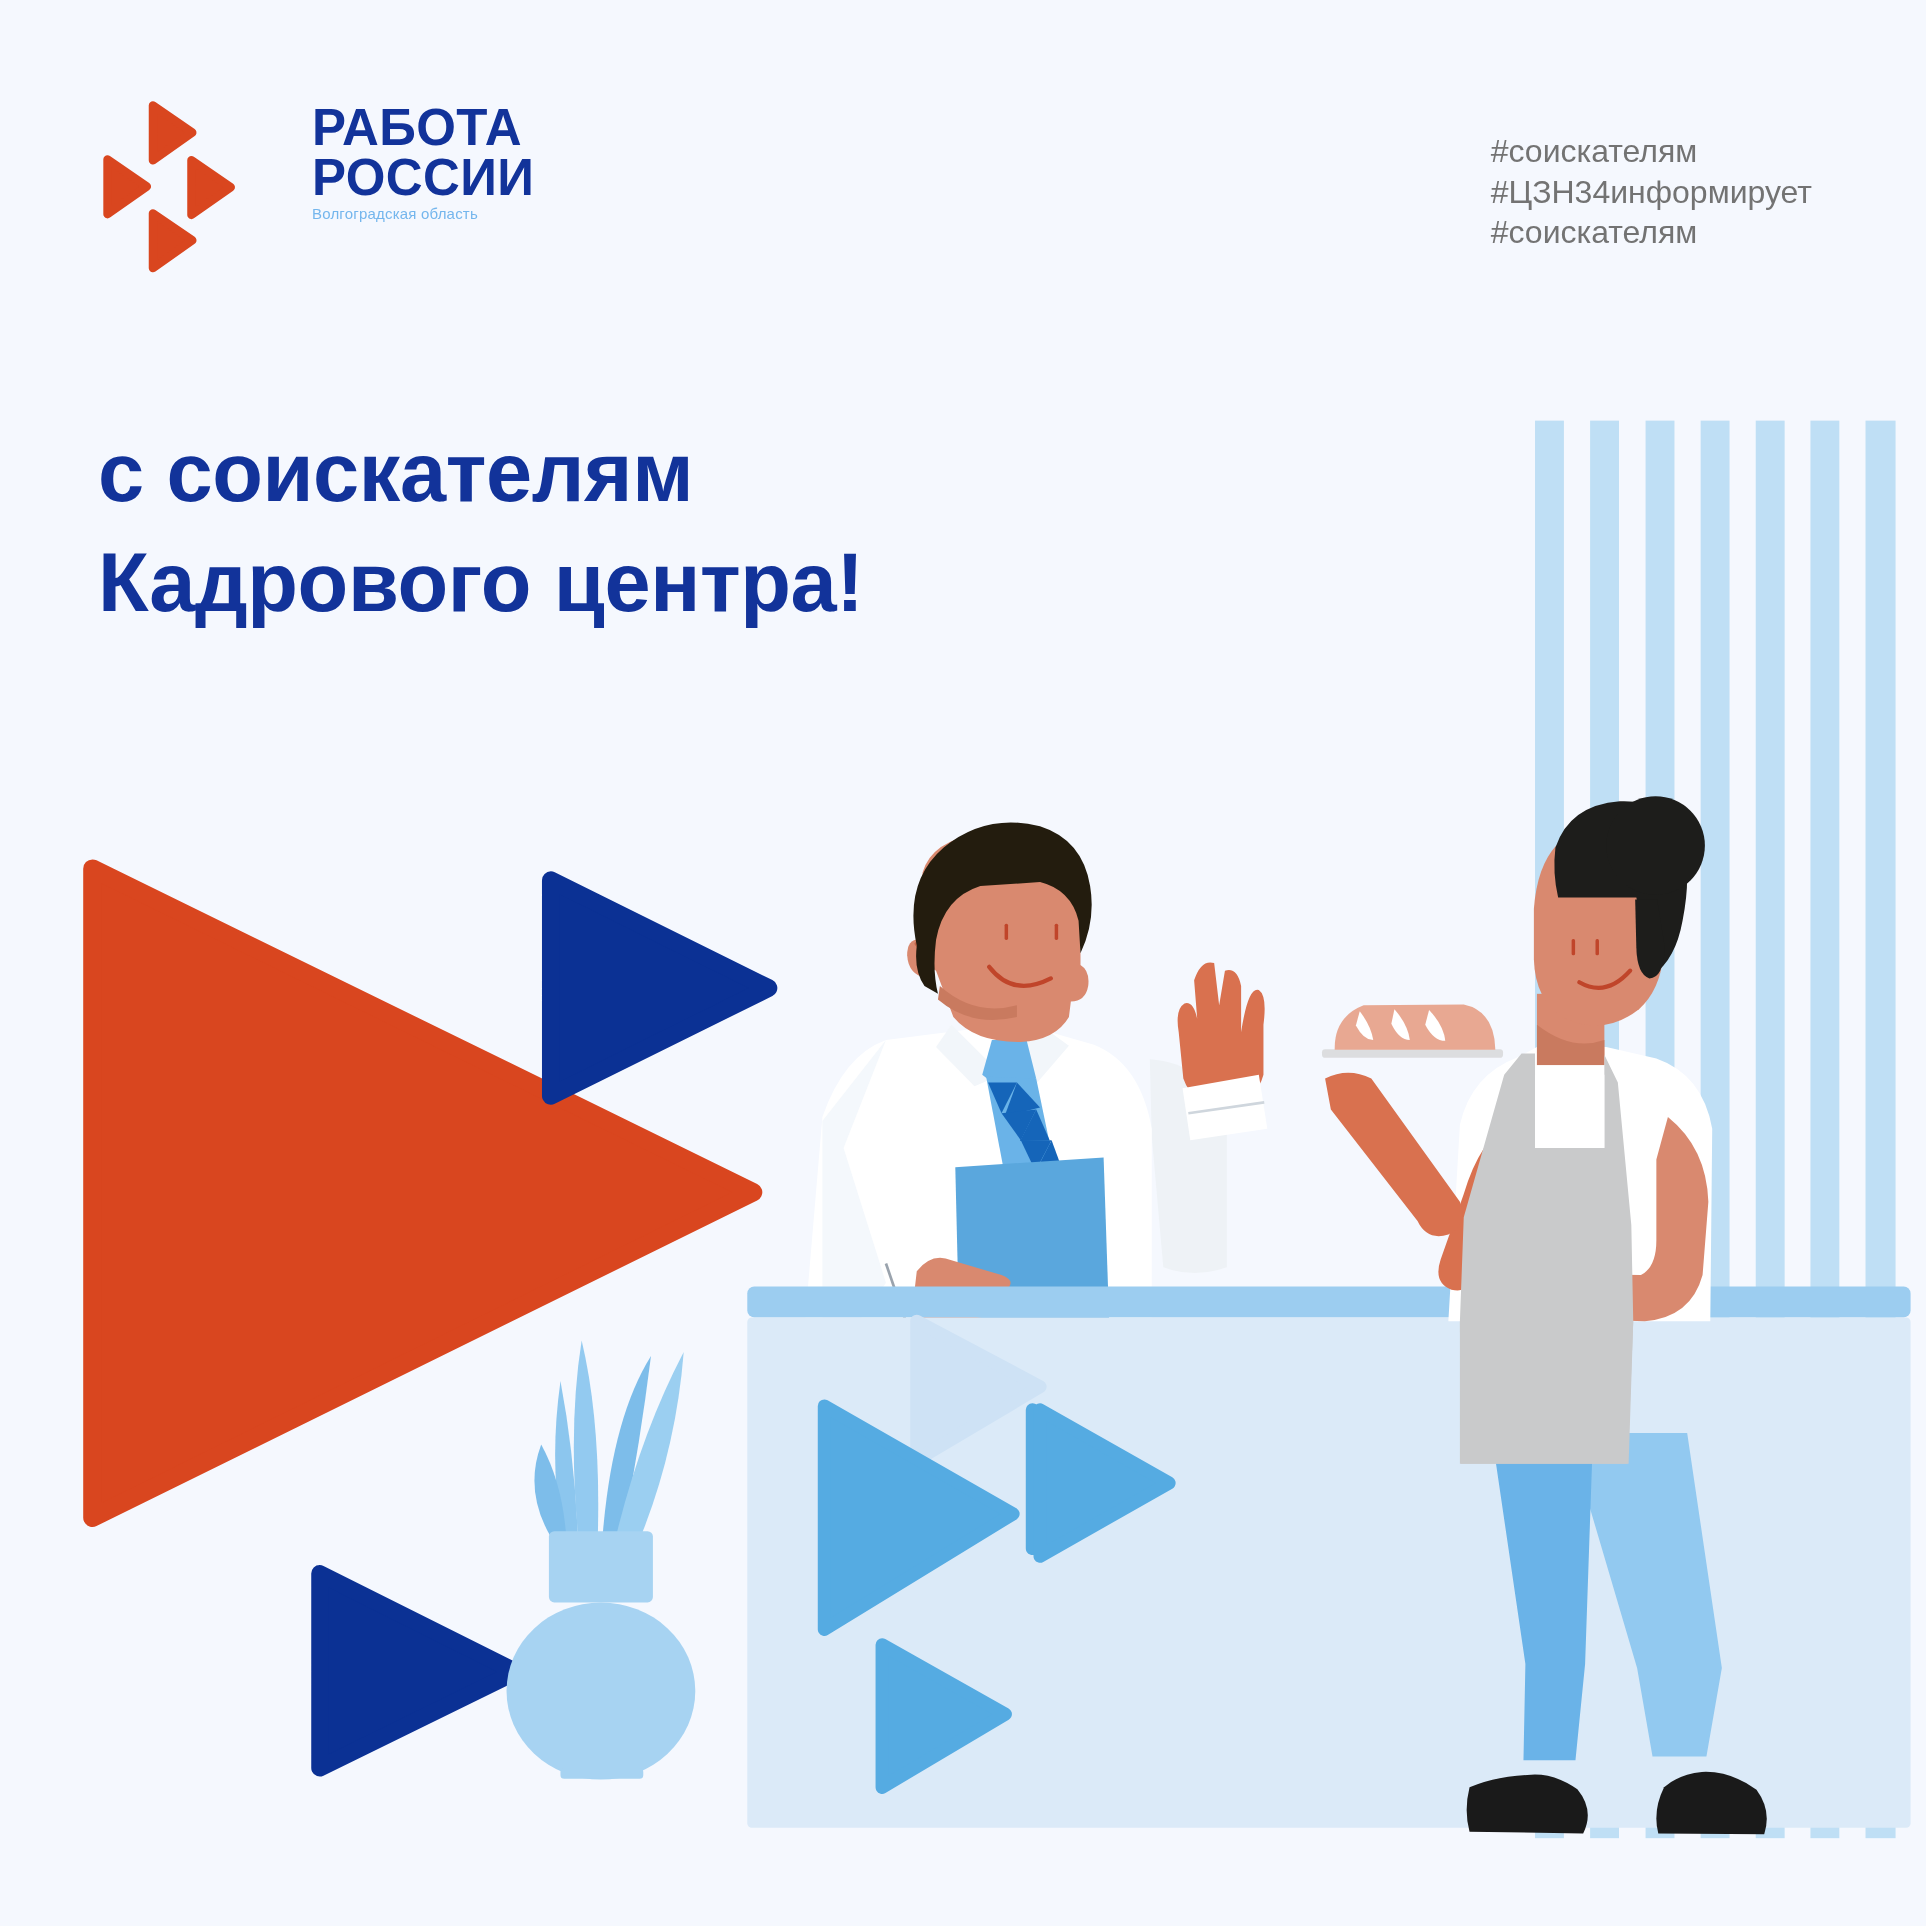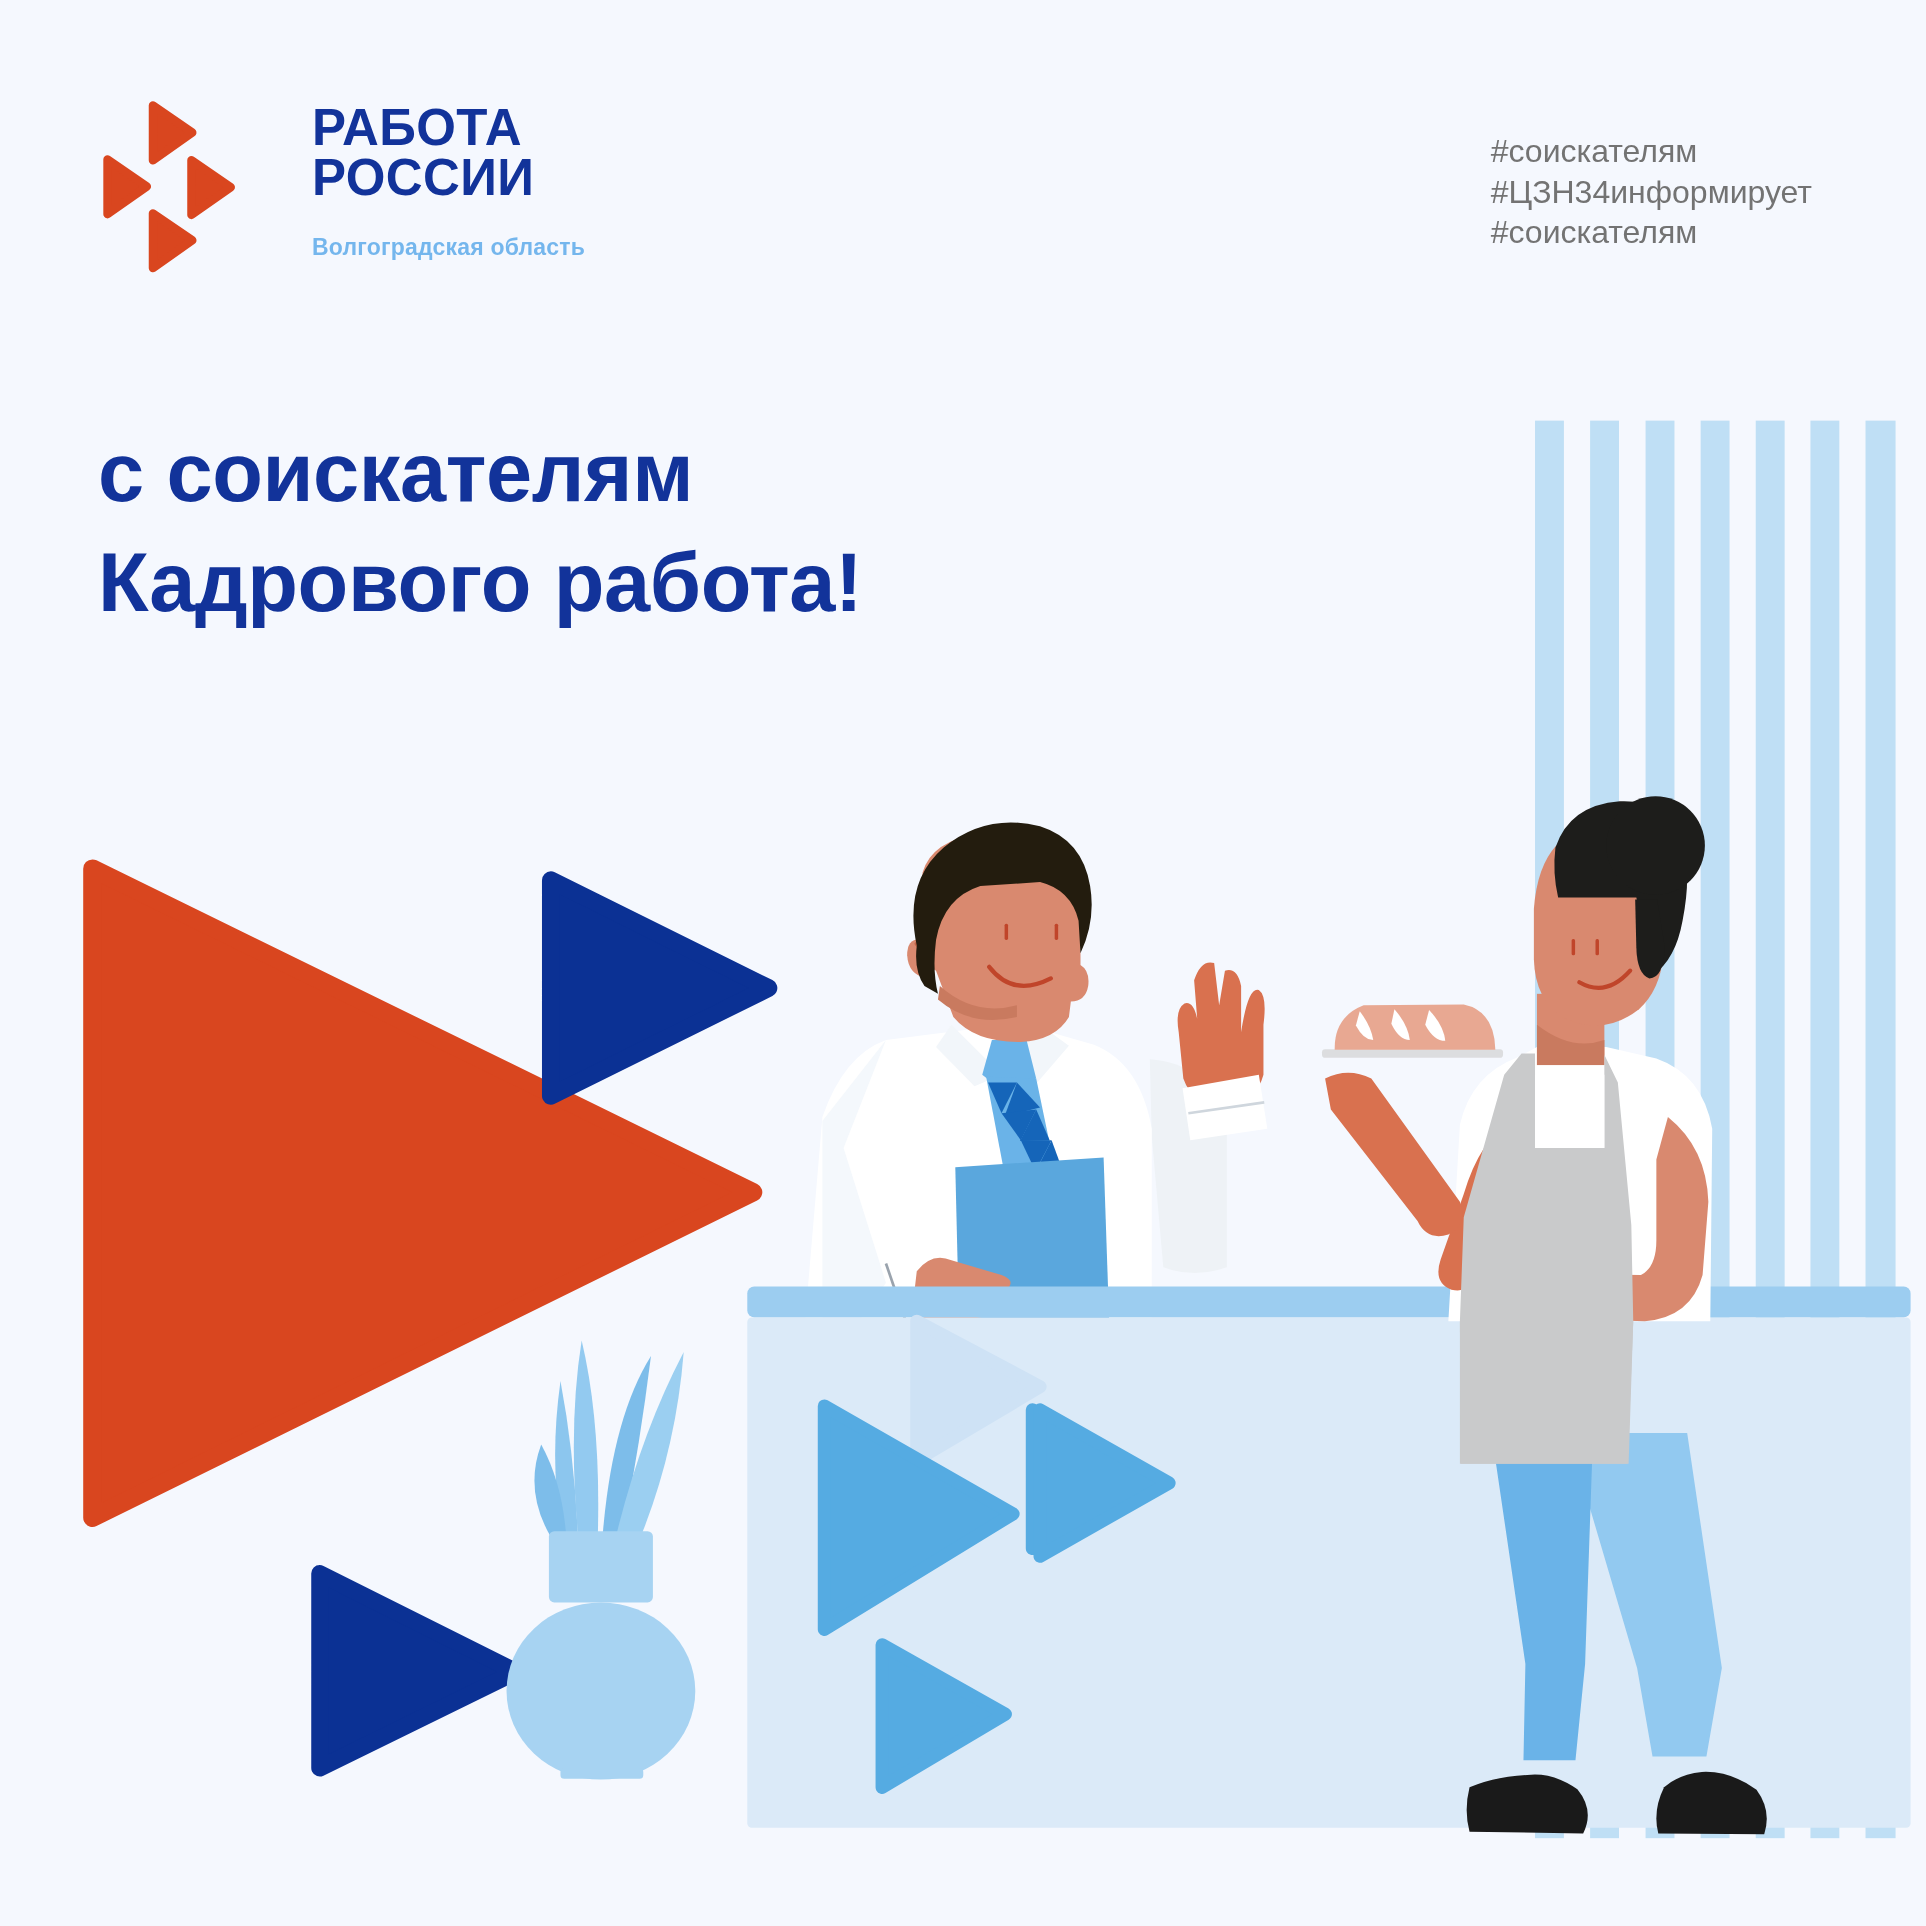--- a/index.html
+++ b/index.html
@@ -15,21 +15,21 @@
   
   .logo-block{position:absolute;left:96px;top:94px;width:501px;height:200px;}
   .logo-mark{position:absolute;left:0;top:0;width:154px;height:181px;}
   .logo-mark svg{display:block;width:154px;height:181px;}
   .logo-text{position:absolute;left:216px;top:9px;width:285px;}
   .logo-line{
     font-size:51px;line-height:0.98;font-weight:700;color:#12339a;
     letter-spacing:0.4px;white-space:nowrap;
   }
   .logo-region{
-    margin-top:31px;font-size:23px;font-weight:700;color:#74b6ed;
+    margin-top:2px;font-size:15px;font-weight:400;color:#74b6ed;
     letter-spacing:0.2px;white-space:nowrap;
   }
 
   
   .hashtags{position:absolute;right:114px;top:131px;text-align:left;}
   .hashtag{
     font-size:32px;line-height:1.27;color:#737373;font-weight:400;
     white-space:nowrap;
   }
 
@@ -252,17 +252,17 @@
   </div>
 
   <div class="hashtags">
     <div class="hashtag">#соискателям</div>
     <div class="hashtag">#ЦЗН34информирует</div>
     <div class="hashtag">#соискателям</div>
   </div>
 
   <div class="headline">
     <div class="headline-line">с соискателям</div>
-    <div class="headline-line">Кадрового работа!</div>
+    <div class="headline-line">Кадрового центра!</div>
   </div>
 
 </div>
 
 
 </body></html>

